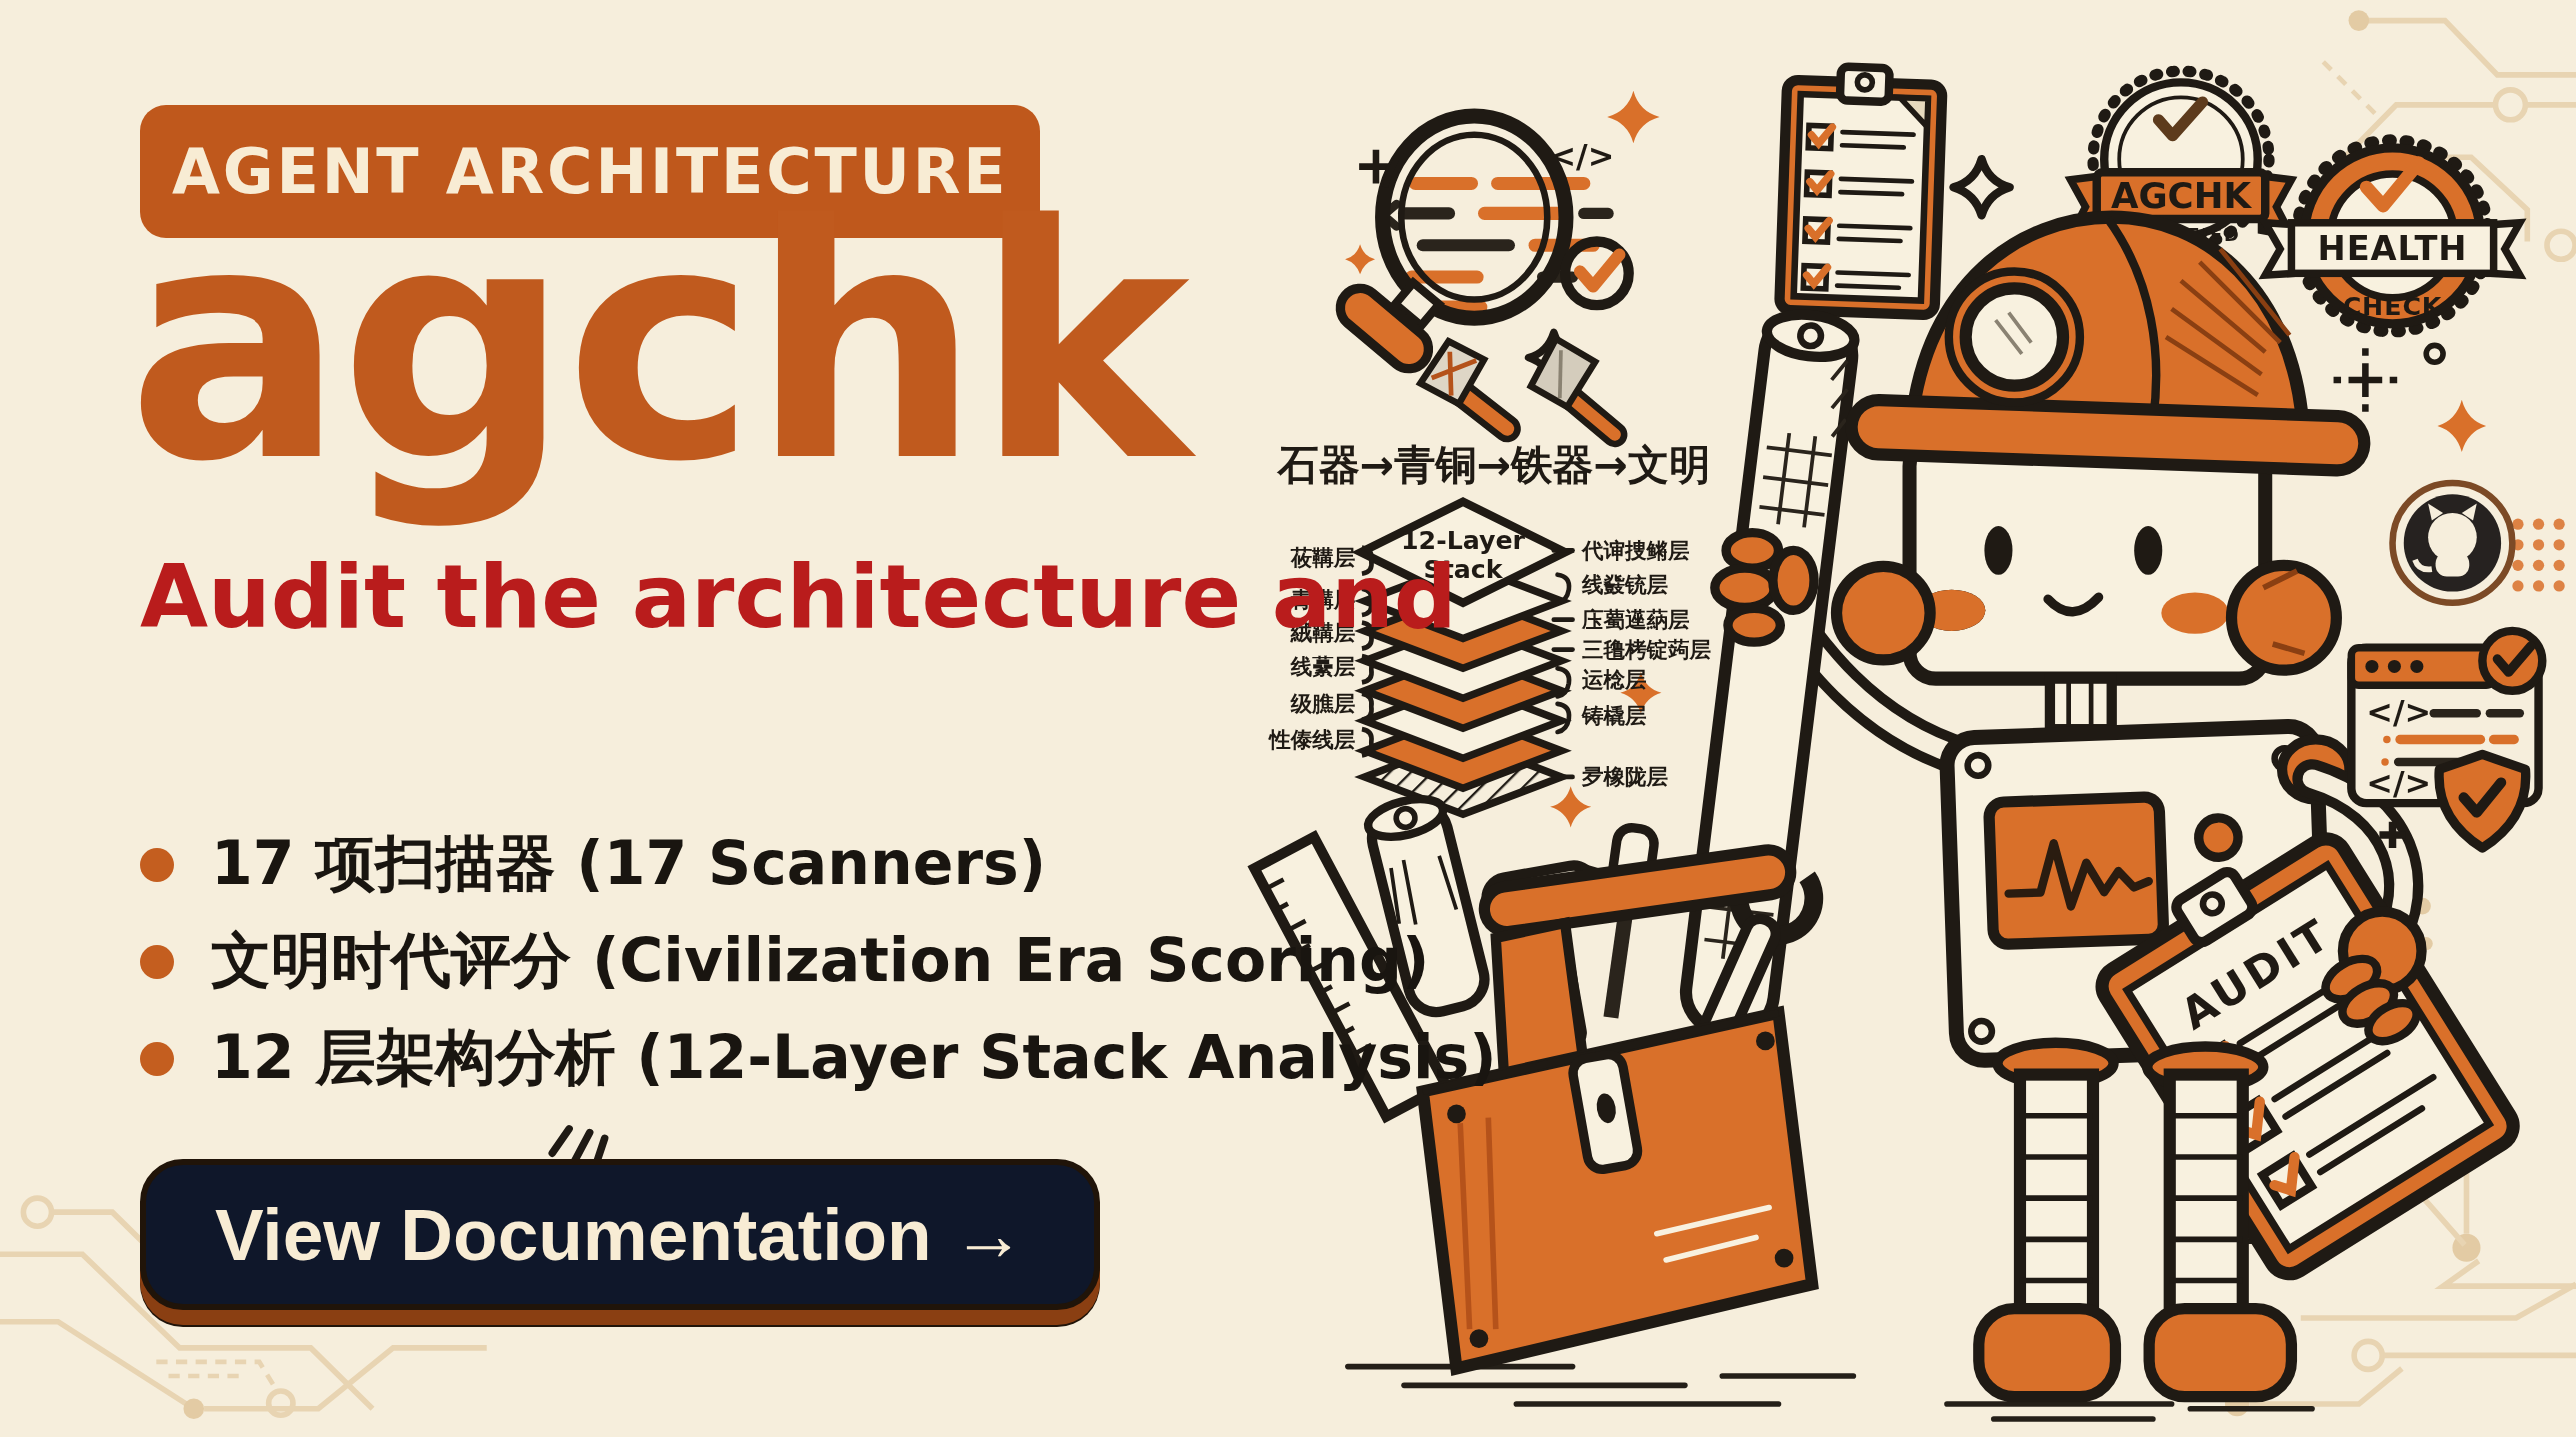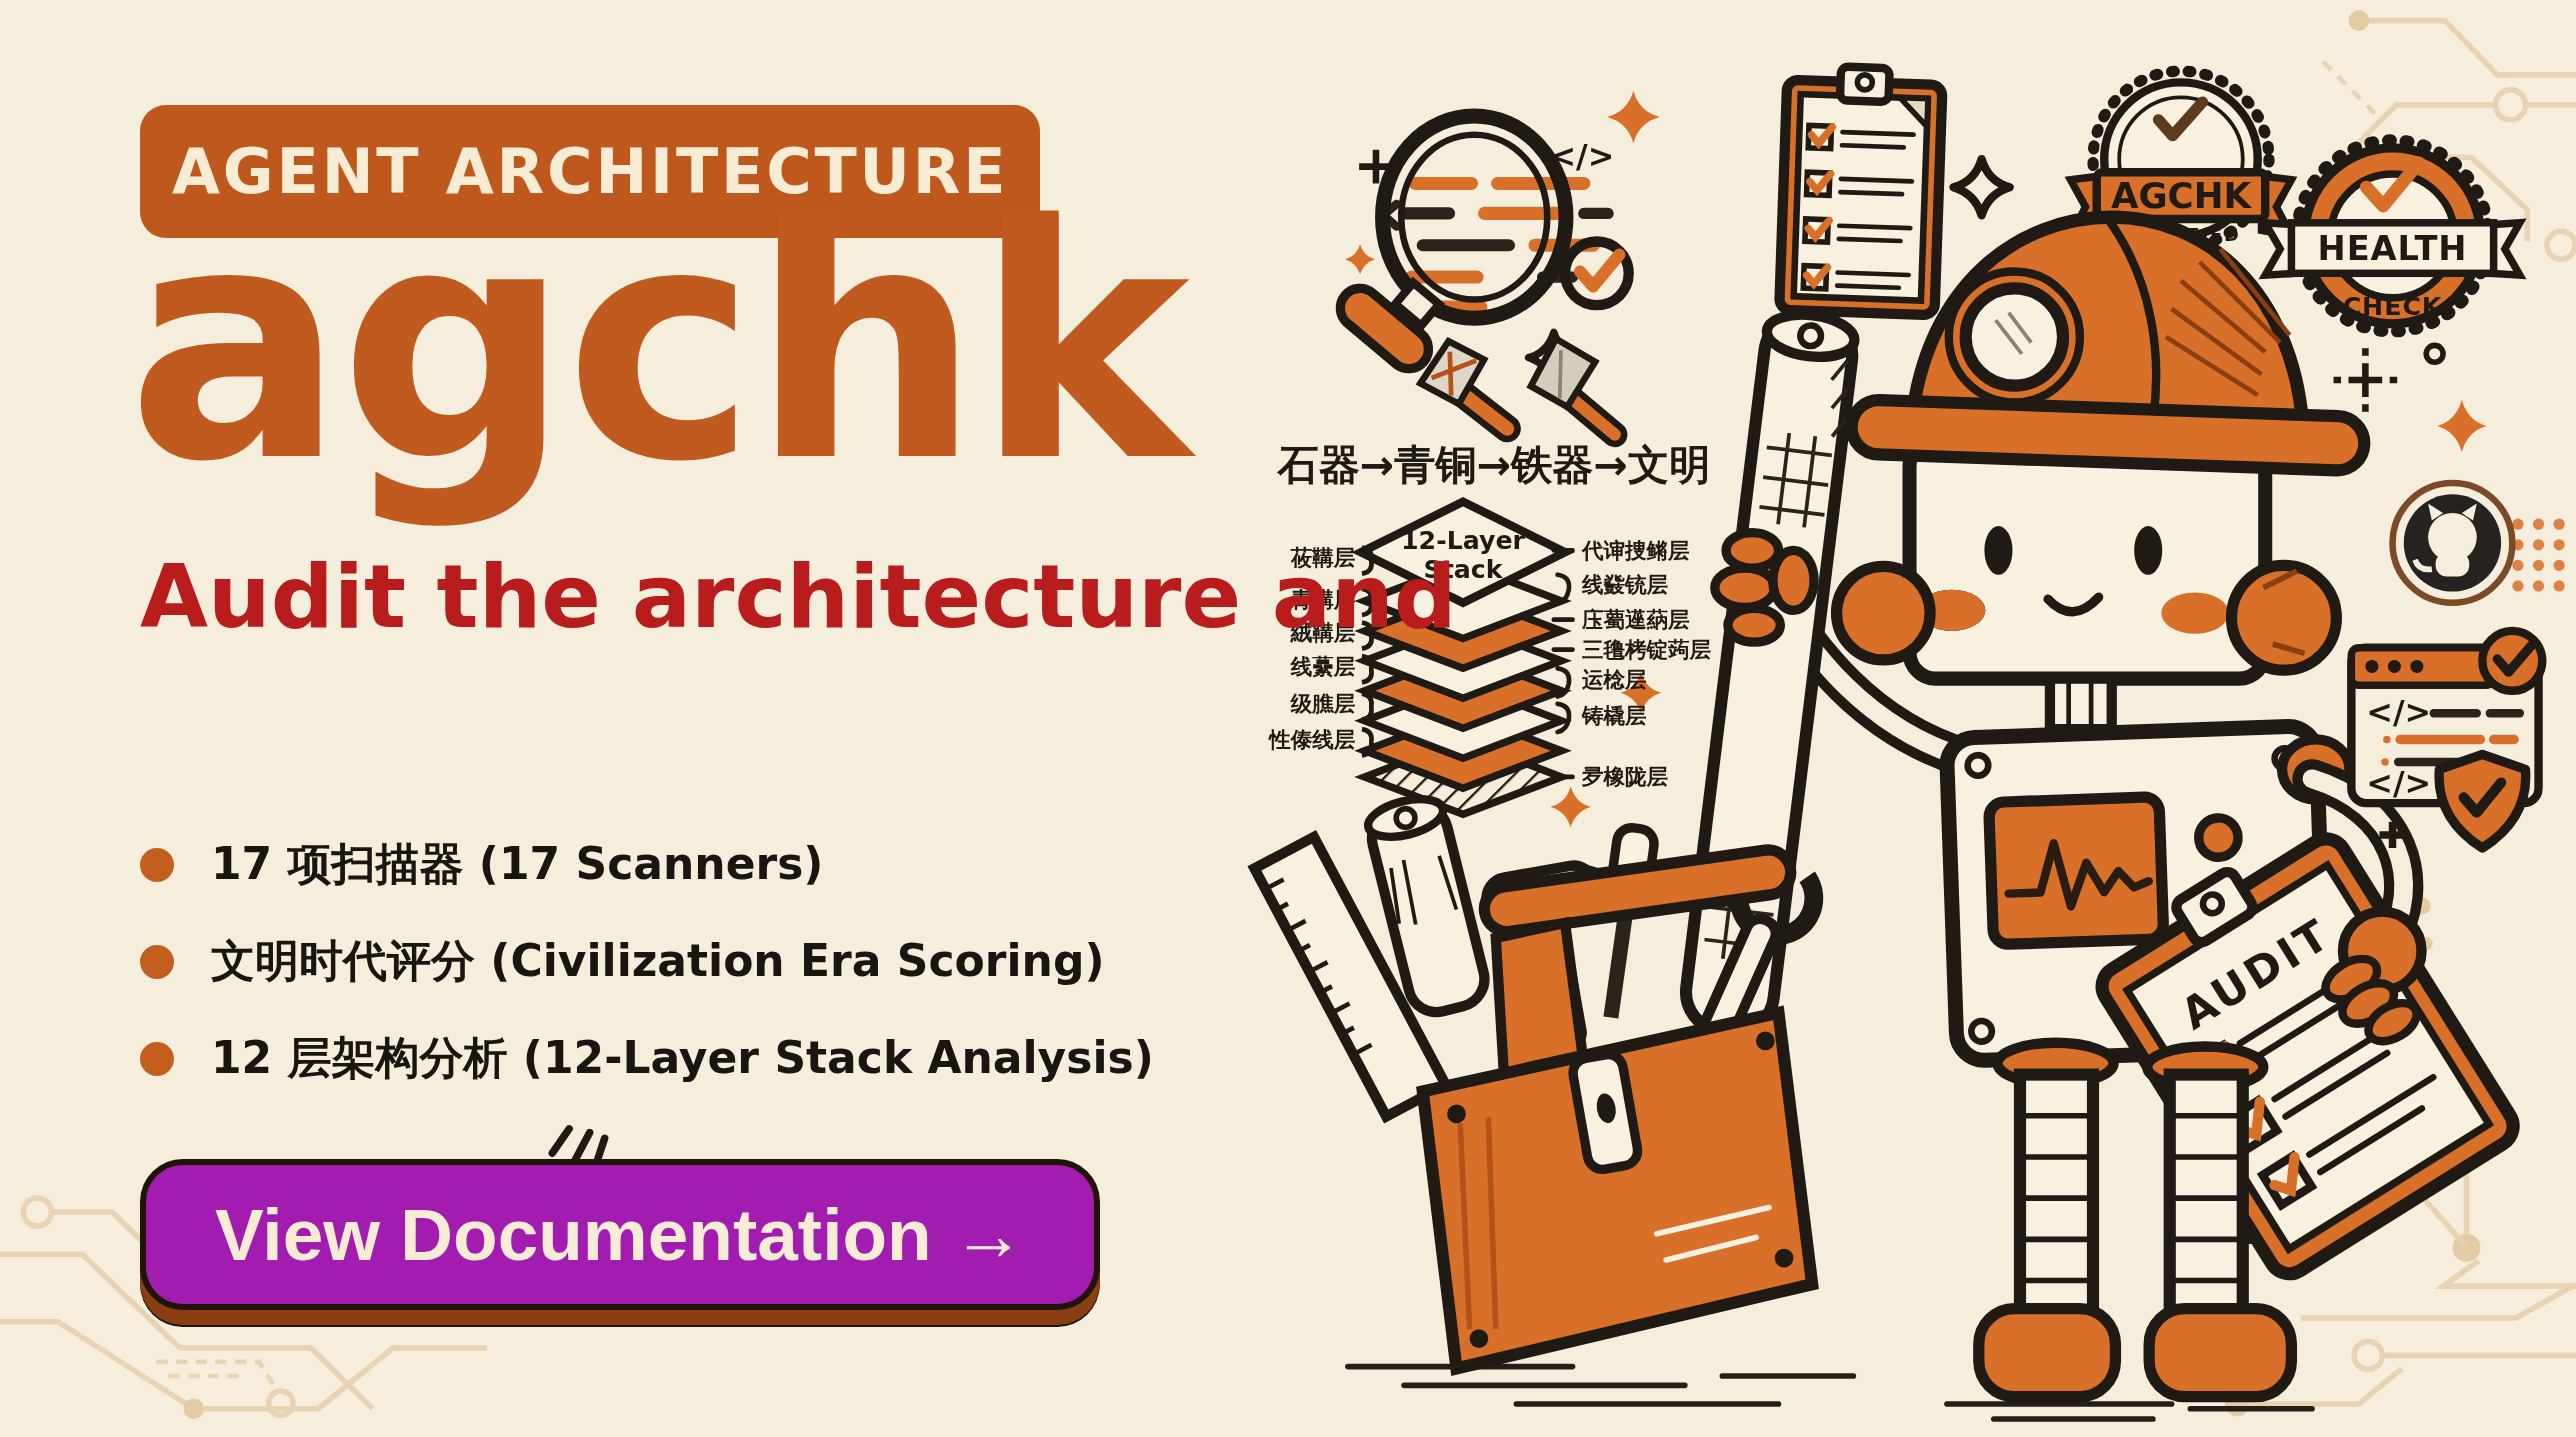--- a/index.html
+++ b/index.html
@@ -30,24 +30,24 @@
     letter-spacing:-5.6px;
   }
   .subtitle{
     position:absolute;left:140px;top:538px;z-index:6;
     font-size:88px;font-weight:bold;color:#b91c1c;line-height:1.35;
     white-space:nowrap;
   }
   .bullets{position:absolute;left:140px;top:816px;z-index:6;}
   .bullet-row{display:flex;align-items:center;height:97px;white-space:nowrap;}
   .bullet-dot{width:34px;height:34px;border-radius:50%;background:#c45e1f;margin-right:37px;flex:0 0 auto;}
-  .bullet-text{font-size:44px;font-weight:600;color:#191510;}
+  .bullet-text{font-size:60px;font-weight:600;color:#191510;}
   .cta{
     position:absolute;left:140px;top:1159px;z-index:6;
-    background:#a21caf;color:var(--cream);
+    background:#0f172a;color:var(--cream);
     font-size:73px;font-weight:bold;white-space:nowrap;
     padding:28px 69px;border-radius:43px;
     border:6.6px solid #201409;
     box-shadow:0 15px 0 #8a3f12, 0 17px 0 #201409;
     cursor:pointer;
   }
   svg text{fill:var(--ink);}
   .era-text{font-size:44px;font-weight:bold;}
   .stack-title{font-size:27px;font-weight:bold;}
   .stack-label{font-size:23px;font-weight:bold;}

